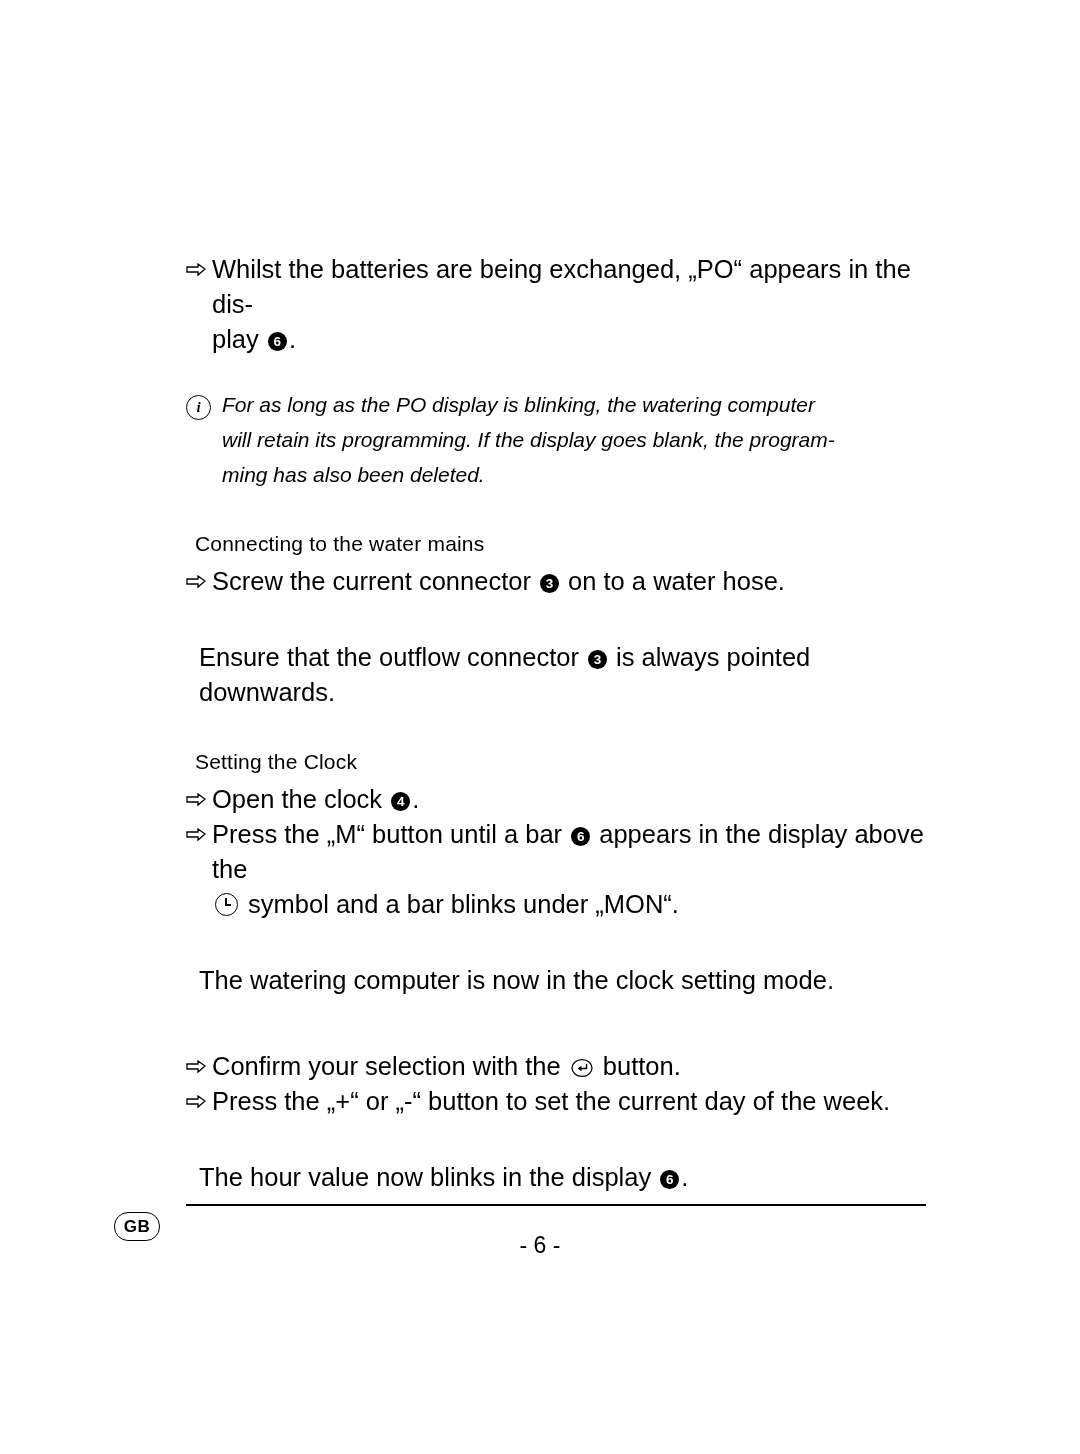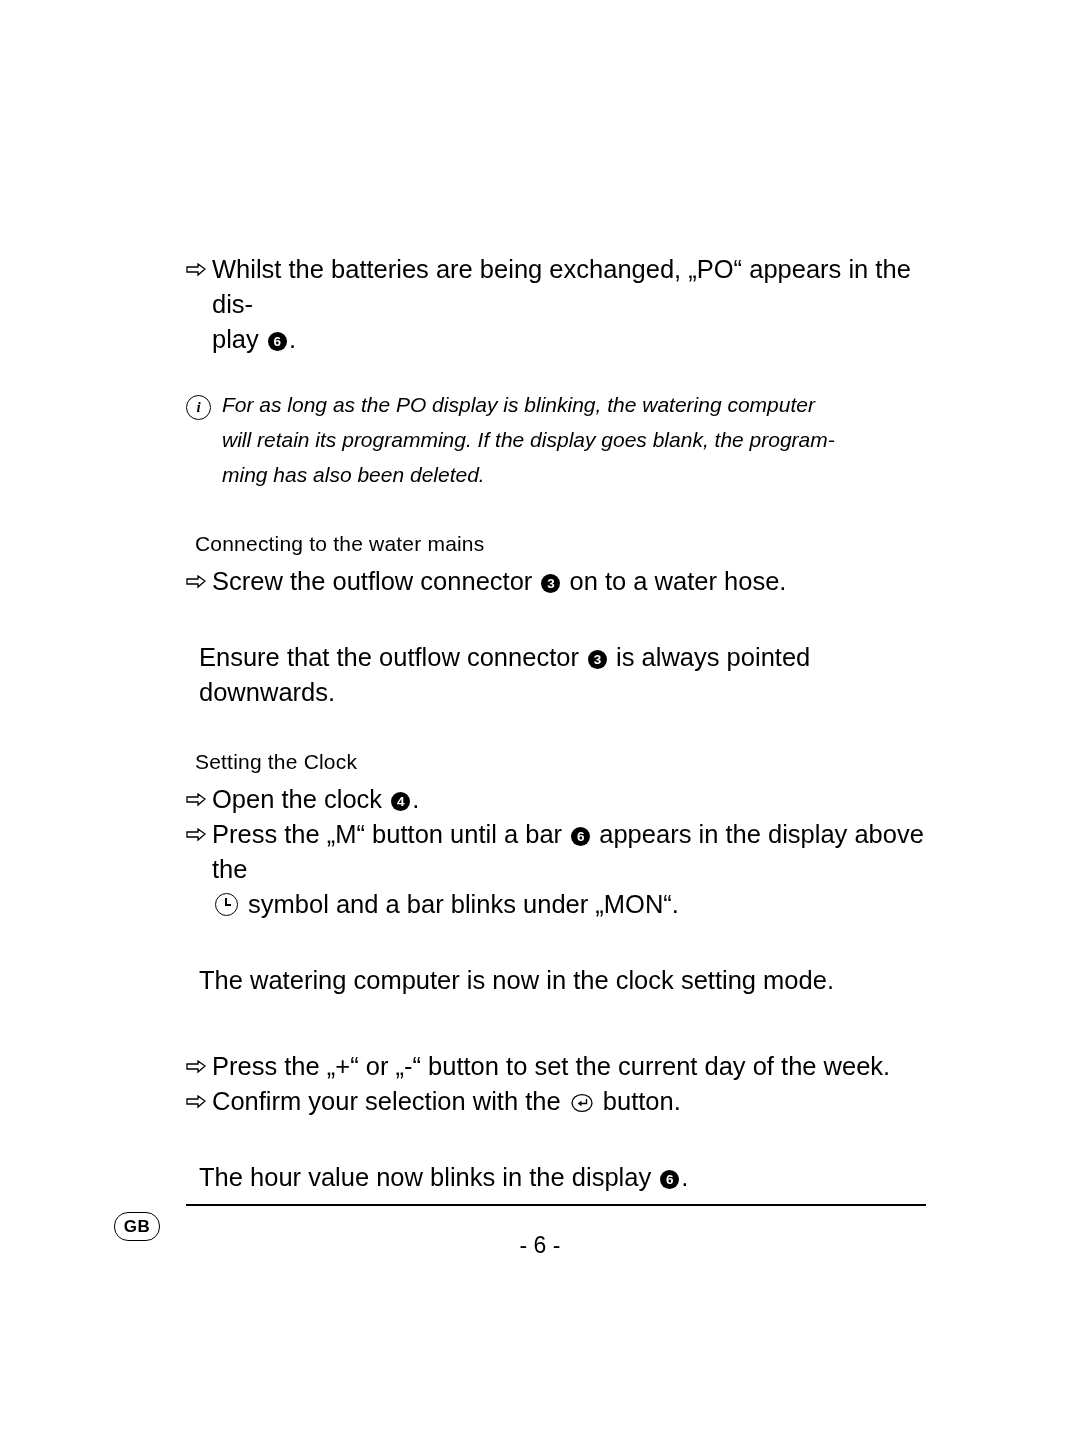--- a/index.html
+++ b/index.html
@@ -204,21 +204,21 @@
     <h2 class="heading">Connecting to the water mains</h2>
 
 
     <div class="bullet-row">
       <span class="arrow">
         <svg width="20" height="14" viewBox="0 0 20 14" aria-hidden="true">
           <path d="M1 9 L1 4 L12 4 L12 1 L19 6 L12 12 L12 9 Z" fill="none" stroke="#000" stroke-width="1.3"></path>
         </svg>
       </span>
       <span class="bullet-text">
-        <span>Screw the outflow connector </span><span class="cnum">3</span><span> on to a water hose.</span>
+        <span>Screw the current connector </span><span class="cnum">3</span><span> on to a water hose.</span>
       </span>
     </div>
 
     <div class="spacer-md"></div>
 
     <p class="plain">
       <span>Ensure that the outflow connector </span><span class="cnum">3</span><span>  is always pointed downwards.</span>
     </p>
 
     <h2 class="heading">Setting the Clock</h2>
@@ -244,45 +244,45 @@
         <span>Press the „M“ button until a bar </span><span class="cnum">6</span><span> appears in the display above the</span><br>
         <span class="glyph-clock"></span><span> symbol and a bar blinks under „MON“.</span>
       </span>
     </div>
 
     <div class="spacer-md"></div>
 
     <p class="plain">The watering computer is now in the clock setting mode.</p>
 
     <div class="spacer-lg"></div>
-
-    <div class="bullet-row">
-      <span class="arrow">
-        <svg width="20" height="14" viewBox="0 0 20 14" aria-hidden="true">
-          <path d="M1 9 L1 4 L12 4 L12 1 L19 6 L12 12 L12 9 Z" fill="none" stroke="#000" stroke-width="1.3"></path>
-        </svg>
-      </span>
-      <span class="bullet-text">Press the „+“ or „-“ button to set the current day of the week.</span>
-    </div>
 
     <div class="bullet-row">
       <span class="arrow">
         <svg width="20" height="14" viewBox="0 0 20 14" aria-hidden="true">
           <path d="M1 9 L1 4 L12 4 L12 1 L19 6 L12 12 L12 9 Z" fill="none" stroke="#000" stroke-width="1.3"></path>
         </svg>
       </span>
       <span class="bullet-text">
         <span>Confirm your selection with the </span><span class="glyph-enter"><svg width="22" height="20" viewBox="0 0 22 20" aria-hidden="true">
               <ellipse cx="11" cy="10" rx="10" ry="8.4" fill="none" stroke="#000" stroke-width="1.3"></ellipse>
               <path d="M15.5 6 L15.5 10.5 L8.5 10.5" fill="none" stroke="#000" stroke-width="1.4"></path>
               <path d="M10.5 7.8 L6.6 10.5 L10.5 13.2 Z" fill="#000"></path>
             </svg></span><span> button.</span>
       </span>
     </div>
 
+    <div class="bullet-row">
+      <span class="arrow">
+        <svg width="20" height="14" viewBox="0 0 20 14" aria-hidden="true">
+          <path d="M1 9 L1 4 L12 4 L12 1 L19 6 L12 12 L12 9 Z" fill="none" stroke="#000" stroke-width="1.3"></path>
+        </svg>
+      </span>
+      <span class="bullet-text">Press the „+“ or „-“ button to set the current day of the week.</span>
+    </div>
+
     <div class="spacer-md"></div>
 
     <p class="plain">
       <span>The hour value now blinks in the display </span><span class="cnum">6</span><span>.</span>
     </p>
 
   </div>
 
   <div class="footer-rule"></div>
   <div class="gb-badge">GB</div>

